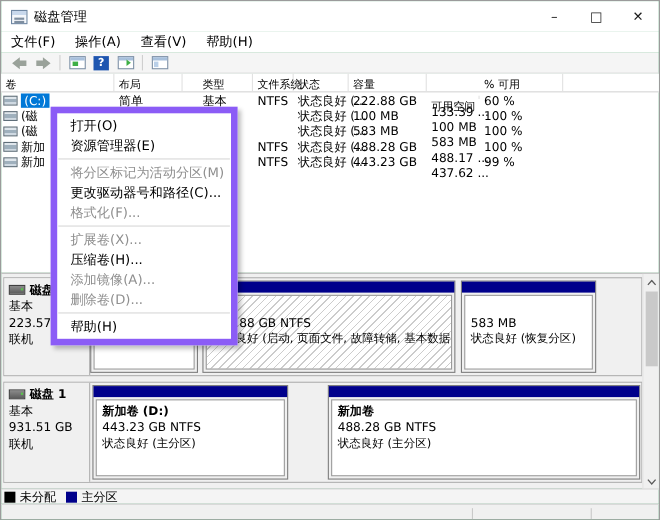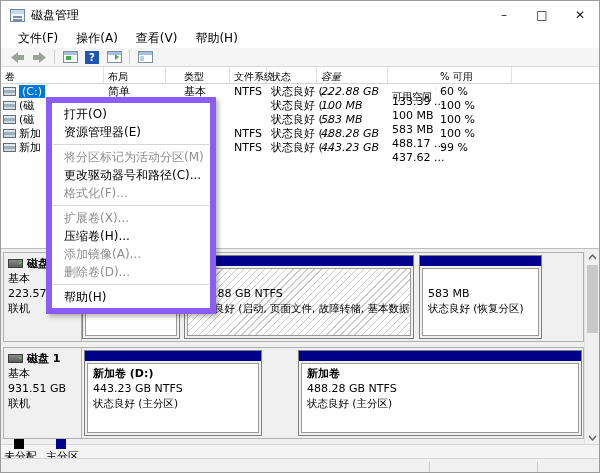--- a/index.html
+++ b/index.html
@@ -9,41 +9,41 @@
 
   
   .titlebar { position:absolute; top:0; left:0; right:0; height:28px; background:#fff; display:flex; align-items:center; }
   .app-icon { width:15px; height:13px; margin:0 6px 0 9px; border:1px solid #6f87a3; background:linear-gradient(#c8d8ec 0 4px,#f4f7fb 4px); position:relative; }
   .app-icon::after { content:""; position:absolute; left:2px; top:6px; width:9px; height:2px; background:#7e8ea0; box-shadow:0 3px 0 #7e8ea0; }
   .t-title { font-size:12px; }
   .win-controls { position:absolute; right:0; top:0; height:28px; display:flex; }
   .win-btn { width:38px; height:28px; display:flex; align-items:center; justify-content:center; font-size:12px; color:#1a1a1a; }
 
   
-  .menubar { position:absolute; top:28px; left:0; right:0; height:19px; background:#fff; display:flex; align-items:center; padding-left:8px; }
+  .menubar { position:absolute; top:28px; left:0; right:0; height:19px; background:#fff; display:flex; align-items:center; }
   .menu-item { padding:2px 9px; font-size:12px; }
 
   
   .toolbar { position:absolute; top:47px; left:0; right:0; height:19px; background:#f5f5f5; border-bottom:1px solid #d9d9d9; display:flex; align-items:center; padding-left:5px; }
   .tb-btn { width:22px; height:17px; display:flex; align-items:center; justify-content:center; }
   .tb-sep { width:1px; height:14px; background:#cfcfcf; margin:0 4px; }
   .mini-win { width:15px; height:12px; border:1px solid #7c8fa5; background:#fff; position:relative; }
   .mini-win::before { content:""; position:absolute; top:0; left:0; right:0; height:3px; background:#a8c0dc; }
   .mini-win.green::after { content:""; position:absolute; left:2px; bottom:2px; width:5px; height:4px; background:#3faf46; }
   .mini-win.arrow::after { content:""; position:absolute; right:2px; bottom:2px; width:0; height:0; border-left:4px solid #3faf46; border-top:3px solid transparent; border-bottom:3px solid transparent; }
   .mini-win.panes::after { content:""; position:absolute; left:1px; top:4px; bottom:1px; width:4px; background:#b9cfe8; }
   .help-btn-ic { width:14px; height:13px; background:#1e56b0; color:#fff; font-size:10px; font-weight:bold; display:flex; align-items:center; justify-content:center; }
 
   
   .volume-pane { position:absolute; top:66px; left:0; right:0; height:181px; background:#fff; }
   .vt-header { display:flex; height:17px; background:#fff; border-bottom:1px solid #d4d4d4; font-size:10px; }
   .vt-hcell { border-right:1px solid #e2e2e2; padding:3px 0 0 4px; white-space:nowrap; overflow:visible; }
   .vt-row { display:flex; height:14px; font-size:11px; align-items:center; }
   .vt-cell { padding-left:4px; white-space:nowrap; overflow:visible; }
-  .c0{width:103px;} .c1{width:62px;} .c2{width:50px;margin-left:14px;} .c3{width:37px;} .c4{width:50px;} .c5{width:71px;font-style:italic;} .c6{width:48px;margin-top:20px;} .c7{width:76px;} .c8{flex:1; border-right:none;}
+  .c0{width:103px;} .c1{width:62px;} .c2{width:50px;margin-left:14px;} .c3{width:37px;} .c4{width:50px;} .c5{width:71px;} .c6{width:48px;margin-top:20px;} .c7{width:76px;} .c8{flex:1; border-right:none;}
   .vol-cell { display:flex; align-items:center; padding-left:2px; }
   .vol-icon { width:13px; height:9px; border:1px solid #5f6e79; background:linear-gradient(#dfe6ec 0 2px,#9fb0bd 2px 5px,#cfd9e2 5px); margin-right:3px; flex:0 0 auto; }
   .sel-label { background:#0078d7; color:#fff; padding:0 3px; }
 
   
   .bottom-pane { position:absolute; top:247px; left:0; right:0; height:196px; background:#f0f0f0; border-top:1px solid #bdbdbd; }
   .disk-row { position:absolute; left:2px; background:#f0f0f0; border:1px solid #b0b0b0; }
   .disk-label { position:absolute; left:0; top:0; bottom:0; width:78px; border-right:1px solid #b0b0b0; padding:3px 0 0 4px; font-size:11px; line-height:15px; background:#f0f0f0; }
   .disk-name { display:flex; align-items:center; font-weight:bold; }
   .disk-icon { width:15px; height:9px; background:linear-gradient(#8a8a8a,#5c5c5c); border:1px solid #3f3f3f; margin-right:4px; position:relative; flex:0 0 auto; }
@@ -55,21 +55,21 @@
   .p-name { font-weight:bold; min-height:15px; }
   .p-status { font-size:10.5px; }
 
   
   .vscroll { position:absolute; top:0; right:0; width:15px; height:196px; background:#f0f0f0; border-left:1px solid #e3e3e3; }
   .sb-arrow { position:absolute; left:0; width:15px; height:15px; display:flex; align-items:center; justify-content:center; color:#5b5b5b; font-size:9px; }
   .sb-thumb { position:absolute; left:2px; top:16px; width:11px; height:68px; background:#c9c9c9; }
 
   
   .legendbar { position:absolute; top:443px; left:0; right:0; height:14px; background:#f4f4f4; border-top:1px solid #d6d6d6; display:flex; align-items:center; padding-left:3px; font-size:11px; }
-  .legend-item { display:flex; align-items:center; margin-right:9px;flex-direction:column; }
+  .legend-item { display:flex; align-items:center; margin-right:9px; }
   .swatch { width:10px; height:10px; margin-right:4px; }
   .sw-black { background:#000; }
   .sw-navy { background:#00008b; }
   .statusbar { position:absolute; top:457px; left:0; right:0; height:16px; background:#f0f0f0; border-top:1px solid #d6d6d6; }
   .st-sep { position:absolute; top:3px; width:1px; height:10px; background:#c9c9c9; }
 
   
   .context-menu { position:absolute; top:96px; left:45px; width:170px; background:#fff; border:6px solid #8b5cf6; box-shadow:3px 3px 4px rgba(0,0,0,0.25); padding:2px 0; z-index:100; }
   .cm-item { padding:2px 6px 2px 12px; font-size:12px; line-height:14px; white-space:nowrap; }
   .cm-item.disabled { color:#8f8f8f; }

